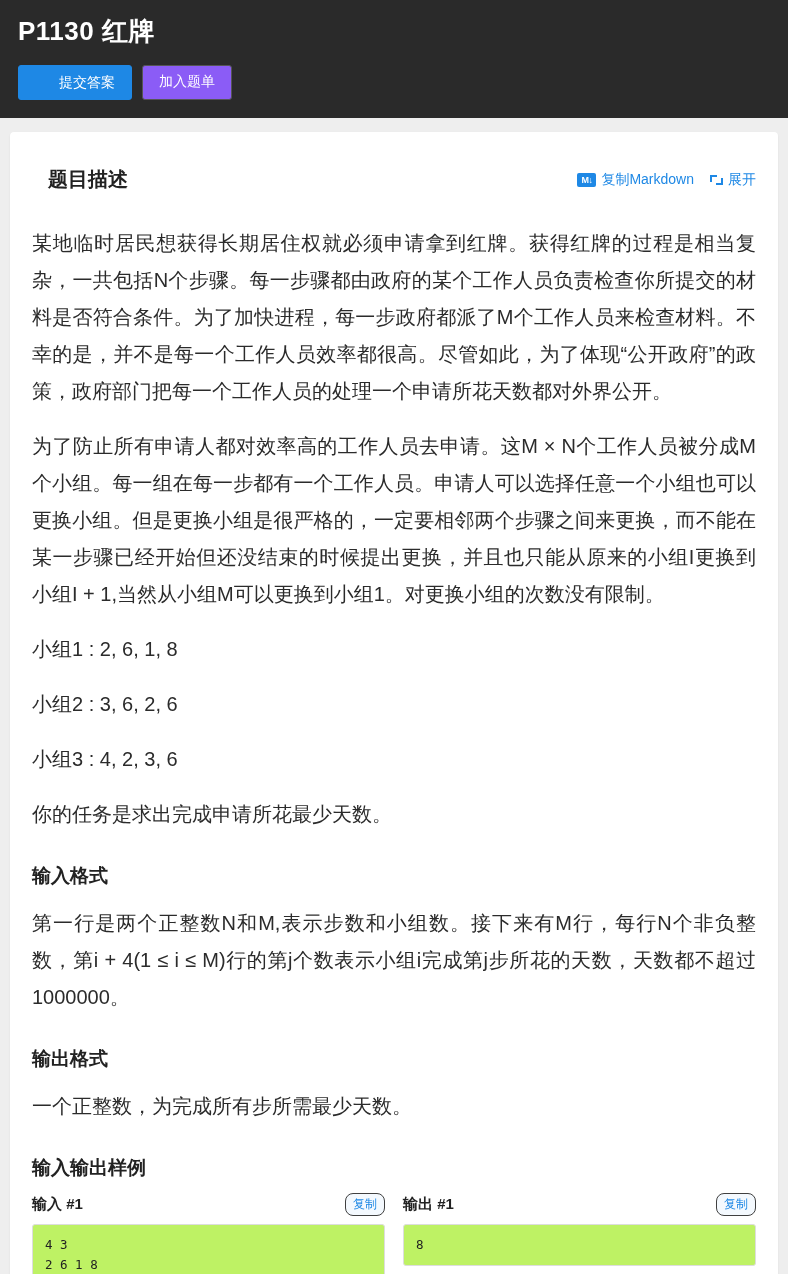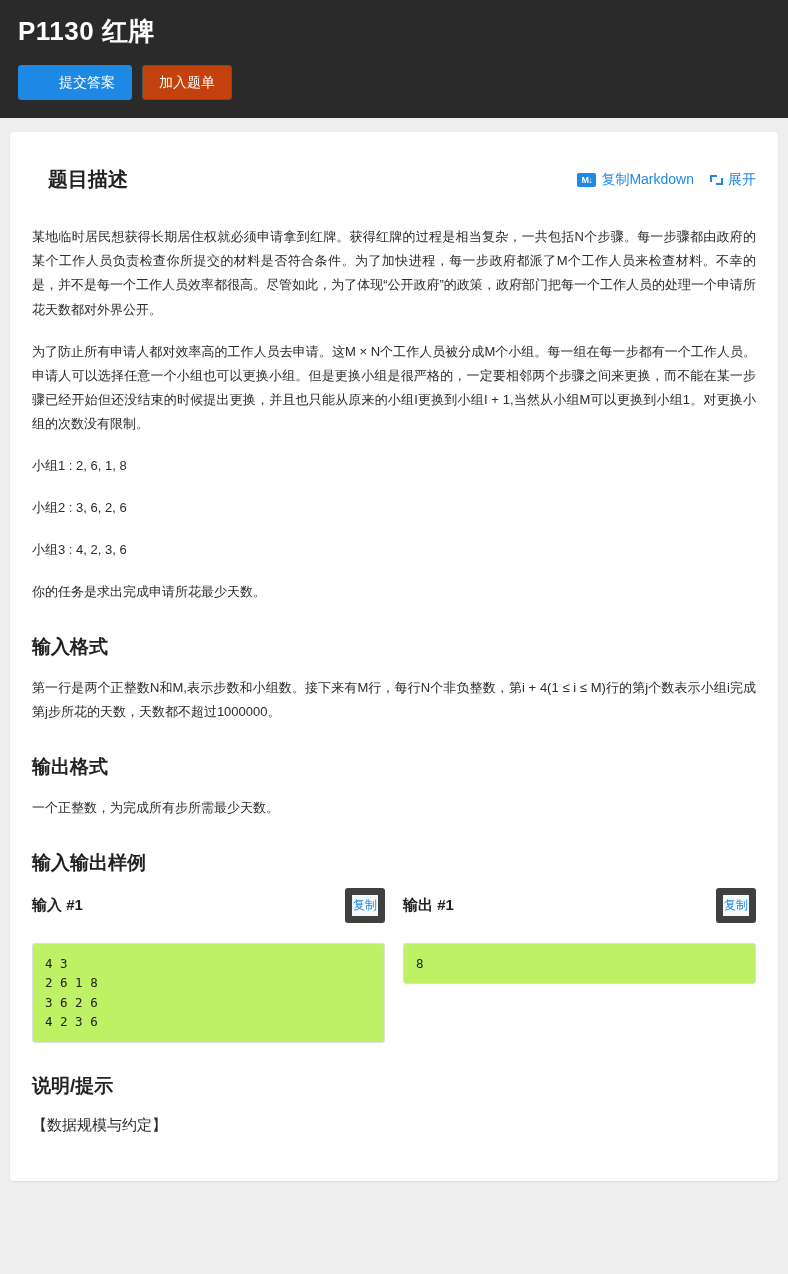--- a/index.html
+++ b/index.html
@@ -32,23 +32,24 @@
     cursor: pointer;
     line-height: 1.1;
   }
   .btn-primary {
     background: #1e88e5;
     color: #ffffff;
     border-color: #1e88e5;
     padding-left: 40px;
   }
   .btn-dark {
-    background: #c2410c;
+    background: #8b5cf6;
     color: #ffffff;
     border-color: #555555;
+    font-family: Liberation Mono, monospace;
   }
 
   
   .content-wrap { padding: 14px 10px 20px 10px; }
   .card {
     background: #ffffff;
     border-radius: 4px;
     padding: 18px 22px 28px 22px;
     box-shadow: 0 1px 2px rgba(0,0,0,0.08);
   }
@@ -104,53 +105,53 @@
     border-left: 2px solid #1e88e5;
     border-top: 2px solid #1e88e5;
   }
   .expand-icon::after {
     right: 0; bottom: 1px;
     border-right: 2px solid #1e88e5;
     border-bottom: 2px solid #1e88e5;
   }
 
   p.para {
-    font-size: 13px;
+    font-size: 20px;
     line-height: 1.85;
     color: #2b2b2b;
     margin: 16px 0 18px 0;
     text-align: justify;
   }
   p.para:last-child { margin-bottom: 0; }
 
   
   .samples {
     display: flex;
     gap: 18px;
     margin-top: 6px;
   }
   .sample { flex: 1; min-width: 0; }
   .sample-head {
     display: flex;
     align-items: center;
     justify-content: space-between;
-    margin-bottom: 20px;
+    margin-bottom: 8px;
   }
   .sample-label {
     font-size: 15px;
     font-weight: bold;
     color: #222;
   }
   .copy-btn {
     font-size: 12px;
     color: #1e88e5;
-    border: 7px solid #404040;
+    border: 1px solid #404040;
     background: #f4f9fe;
-    border-radius: 3px;
-    padding: 2px 1px;
+    border-radius: 8px;
+    padding: 2px 7px;
     cursor: pointer;
   }
   pre.sample-body {
     margin: 0;
     background: #bef264;
     border: 1px solid #dddddd;
     border-radius: 3px;
     padding: 10px 12px;
     font-family: "DejaVu Sans Mono", "Liberation Mono", monospace;
     font-size: 12.5px;

